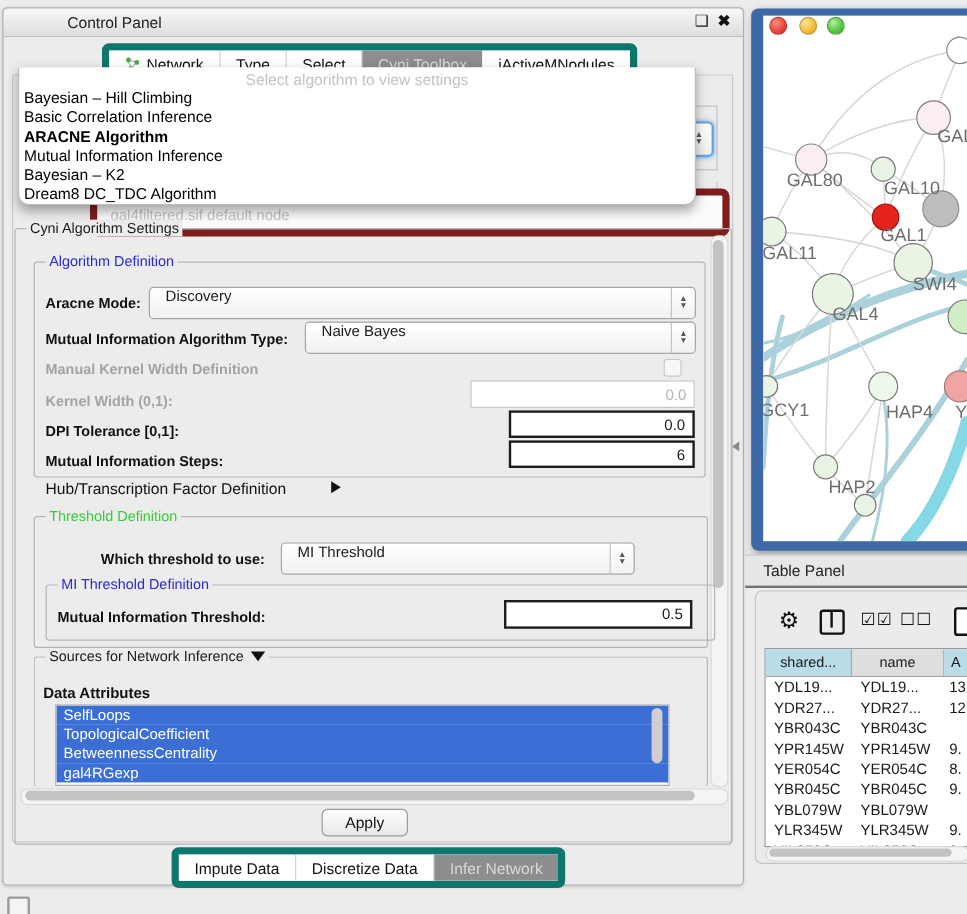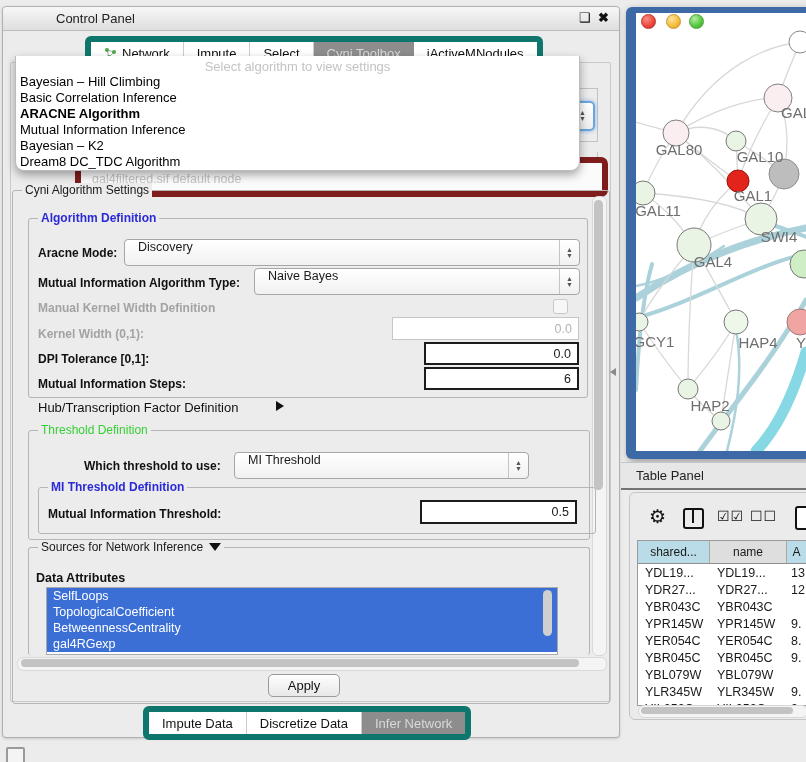--- a/index.html
+++ b/index.html
@@ -18,21 +18,21 @@
   .tab.sel{background:#8d8d8d;color:#d9d9d9;border-right:none;}
   
   .popup{background:#fff;border:1px solid #bdbdbd;border-top:none;border-radius:0 0 9px 9px;
          box-shadow:0 4px 10px rgba(0,0,0,.35);}
   .popup .prompt{text-align:center;color:#c3c3c3;font-size:13px;padding-top:3px;height:15px;}
   .popup .it{font-size:13px;padding:1px 4px 1px 4px;height:14px;line-height:14px;color:#000;}
   .popup .it.bold{font-weight:bold;}
   
   .gb{border:1px solid #b5b5b5;border-radius:3px;}
   .gt{position:absolute;top:-8px;left:9px;background:#ececec;padding:0 3px;font-size:12px;white-space:nowrap;}
-  .gt.blue{color:#2a2ad8;font-weight:bold;}
+  .gt.blue{color:#2a2ad8;}
   .gt.green{color:#35cf35;}
   .lbl{font-size:12px;font-weight:bold;color:#111;white-space:nowrap;}
   .lbl.dis{color:#a3a3a3;}
   .plain{font-size:13px;color:#111;white-space:nowrap;}
   
   .combo{display:flex;border:1px solid #a6a6a6;border-radius:4px;
          background:linear-gradient(#ffffff,#f1f1f1);font-size:12.5px;}
   .combo .v{padding-left:13px;}
   .combo .arr{margin-left:auto;border-left:1px solid #c4c4c4;width:19px;align-self:stretch;
               display:flex;flex-direction:column;align-items:center;justify-content:center;color:#555;font-size:7px;line-height:6px;}
@@ -90,21 +90,21 @@
     <div class="tab">
       <svg width="13" height="13" viewBox="0 0 13 13">
         <path d="M3,3 L10,5 M3,3 L5,10 M10,5 L5,10" stroke="#b0b0b0" stroke-width="1" fill="none"></path>
         <circle cx="3" cy="3" r="2" fill="#4aa84a"></circle>
           <circle cx="10" cy="5" r="2" fill="#4aa84a"></circle>
           <circle cx="5" cy="10" r="2" fill="#4aa84a"></circle>
       </svg>
       <span>Network</span>
     </div>
     <div class="tab">
-        <span>Impute</span>
+        <span>Type</span>
       </div>
     <div class="tab">
         <span>Select</span>
       </div>
     <div class="tab sel">
         <span>Cyni Toolbox</span>
       </div>
     <div class="tab">
         <span>jActiveMNodules</span>
       </div>

